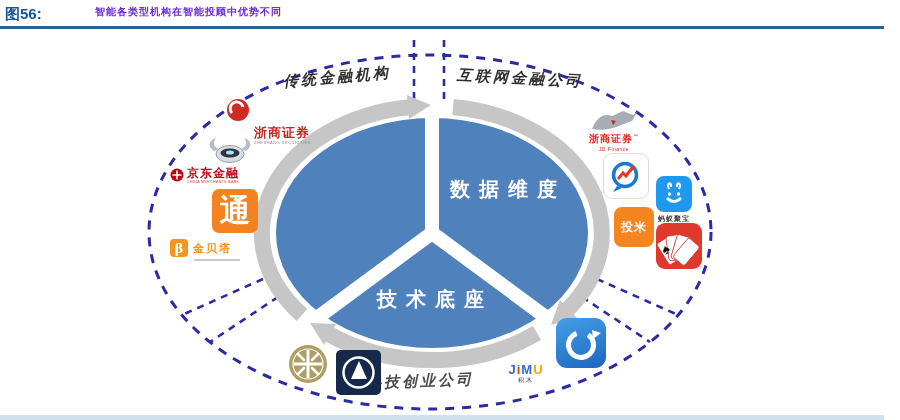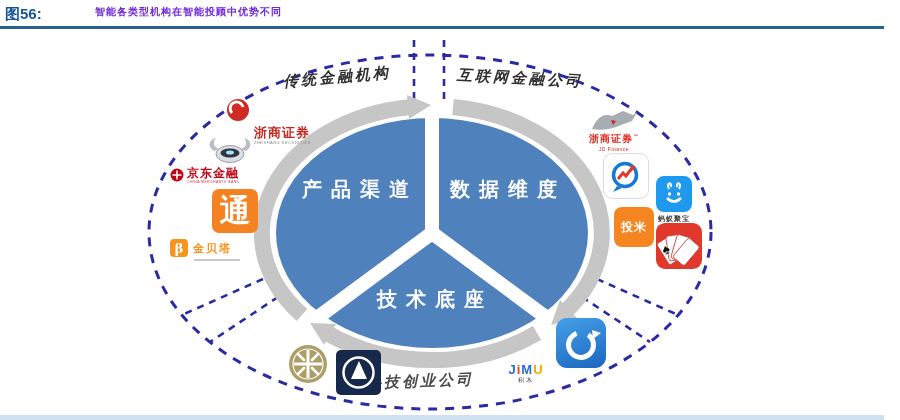--- a/index.html
+++ b/index.html
@@ -86,21 +86,20 @@
       <path d="M432,233 L432,89"></path>
       <path d="M432,233 L570,335"></path>
       <path d="M432,233 L294,335"></path>
     </g>
 
     <polygon points="431,105 409,119 407,95" fill="#c6c6c6"></polygon>
     <polygon points="551,325 560,300 577,318" fill="#c6c6c6"></polygon>
     <polygon points="310,323 336,324 324,345" fill="#c6c6c6"></polygon>
   </svg>
 
-  <div class="sector-label" style="left:277px;top:176px;">产品渠道</div>
   <div class="sector-label" style="left:352px;top:286px;">技术底座</div>
   <div class="sector-label" style="left:425px;top:176px;">数据维度</div>
 
   <div class="group-label" style="left:283px;top:68px;transform:rotate(-5deg);">传统金融机构</div>
   <div class="group-label" style="left:457px;top:69px;transform:rotate(3deg);">互联网金融公司</div>
   <div class="group-label" style="left:366px;top:372px;transform:rotate(-2deg);color:#4a4a4a;">科技创业公司</div>
 
   <div class="logo lg-row" style="left:226px;top:98px;">
     <svg width="24" height="24">
       <circle cx="12" cy="12" r="11" fill="#cf2a24"></circle>

